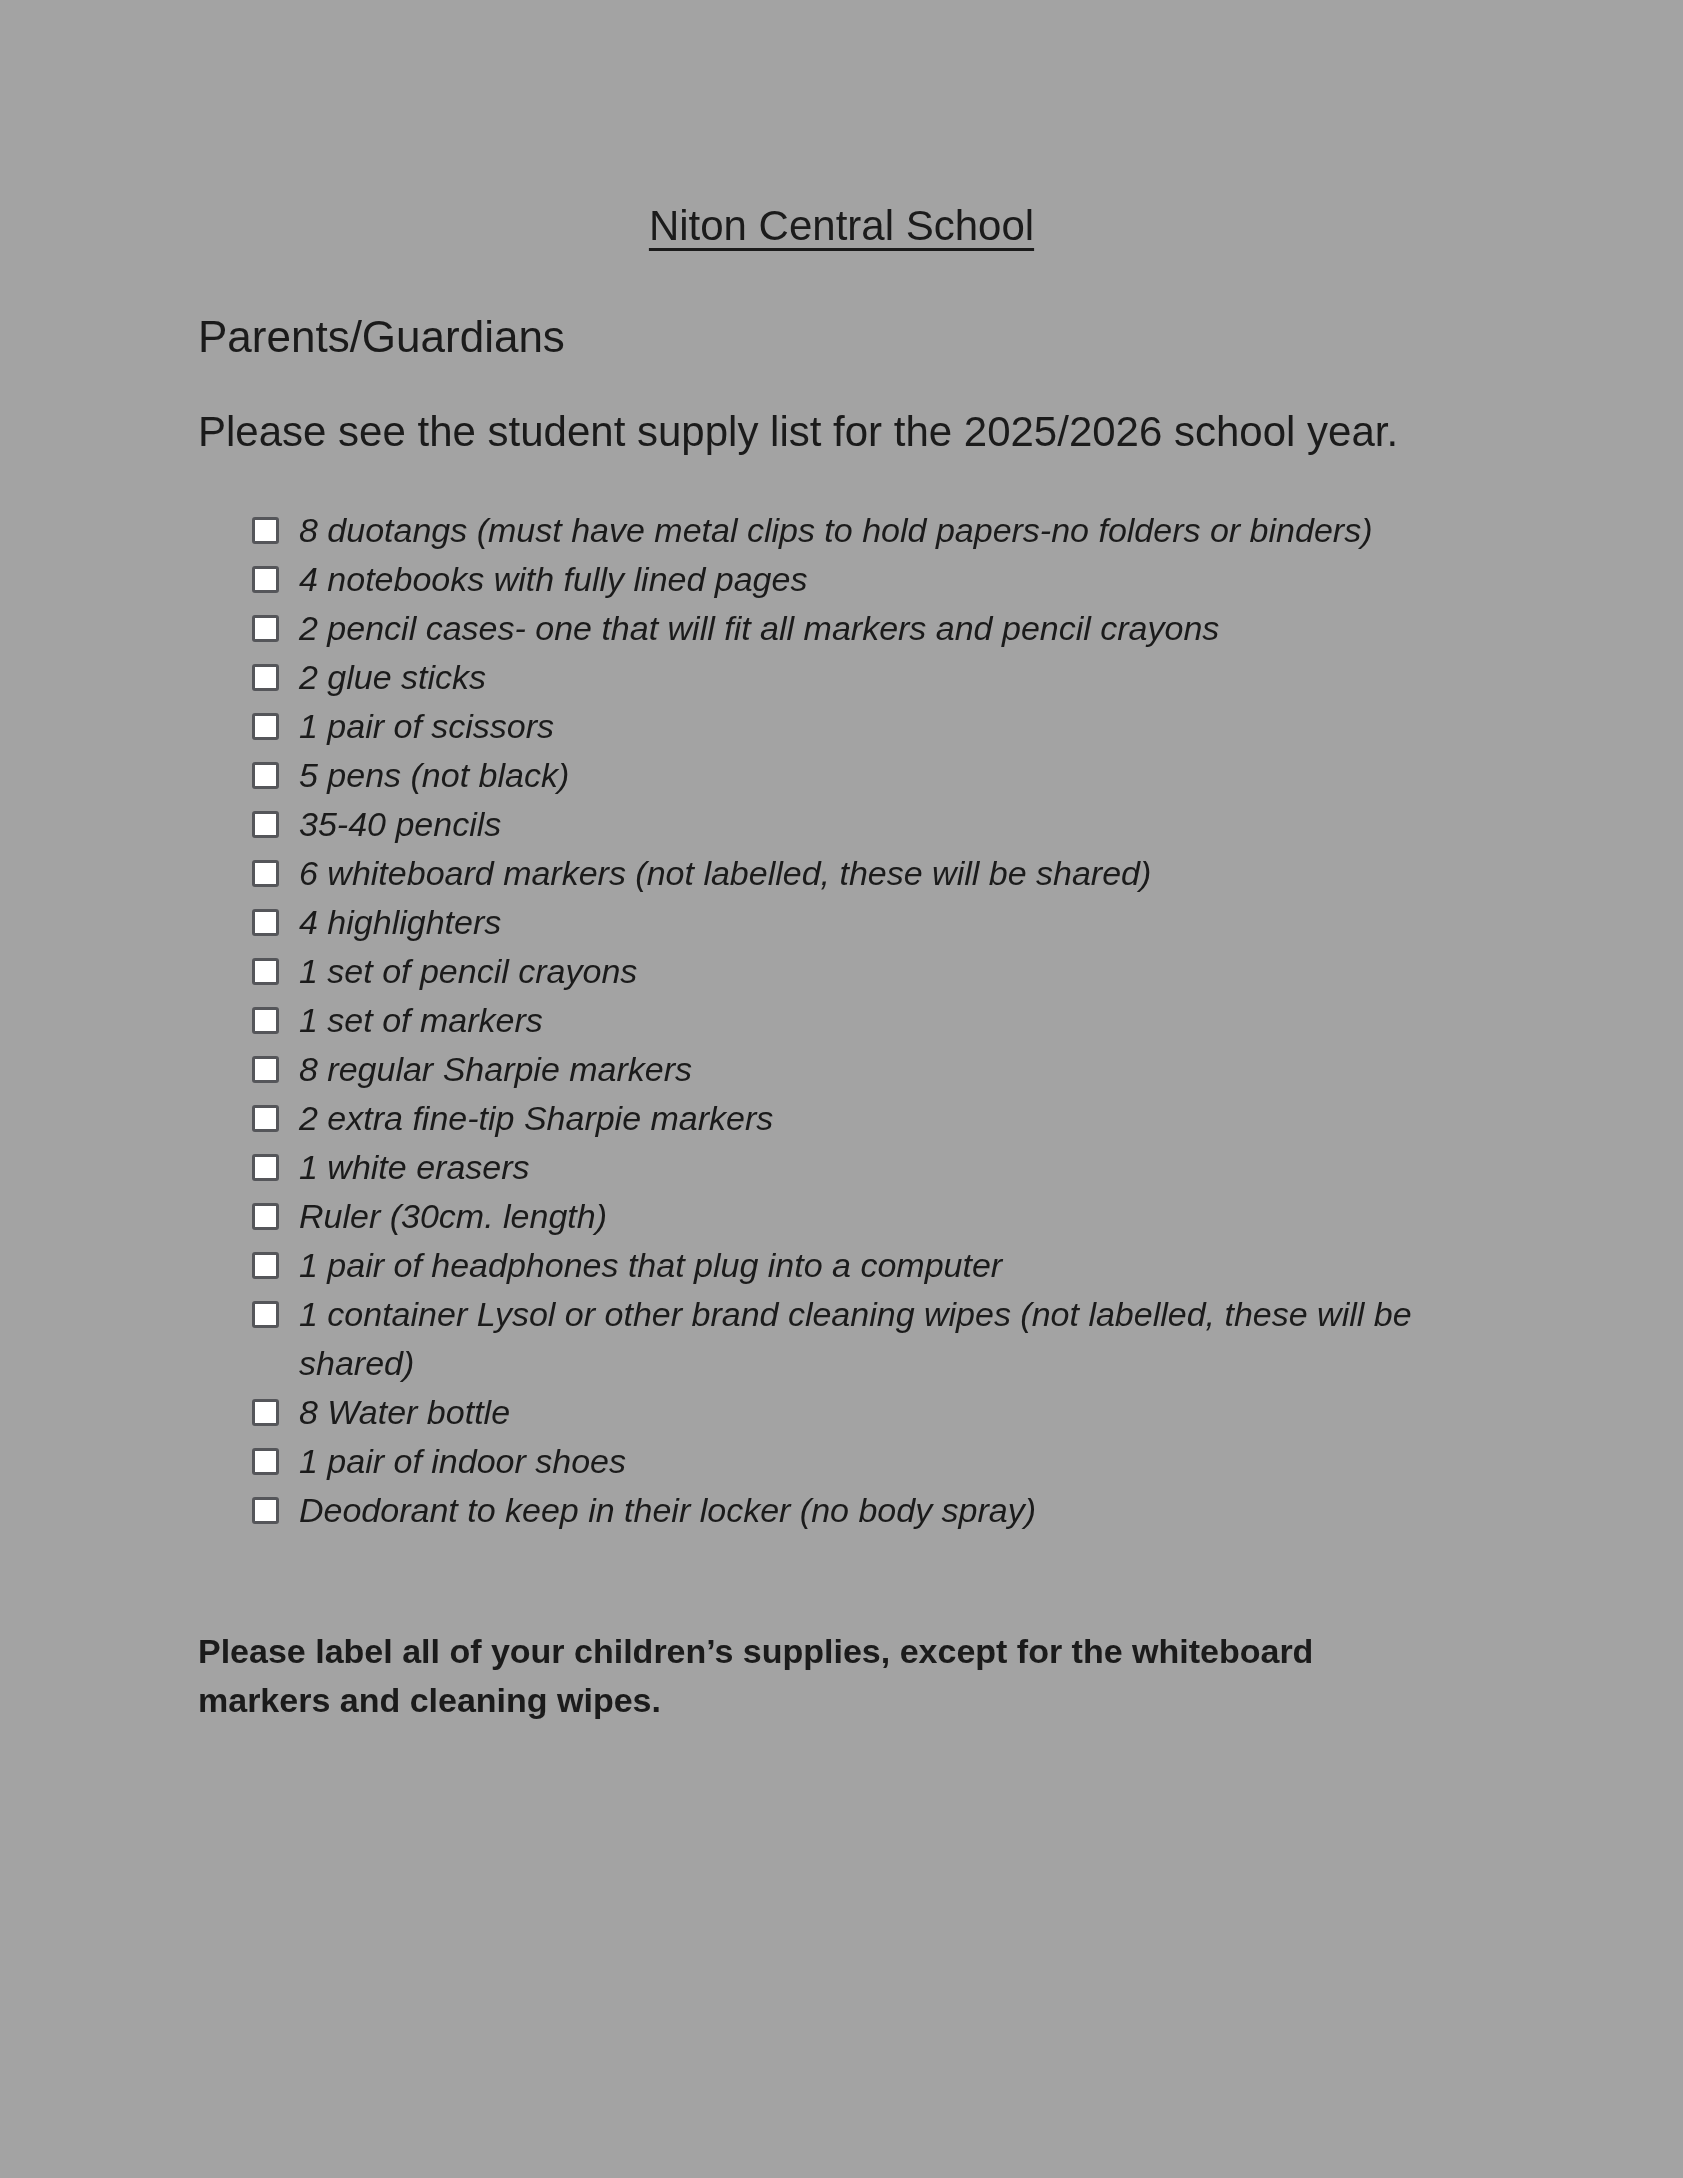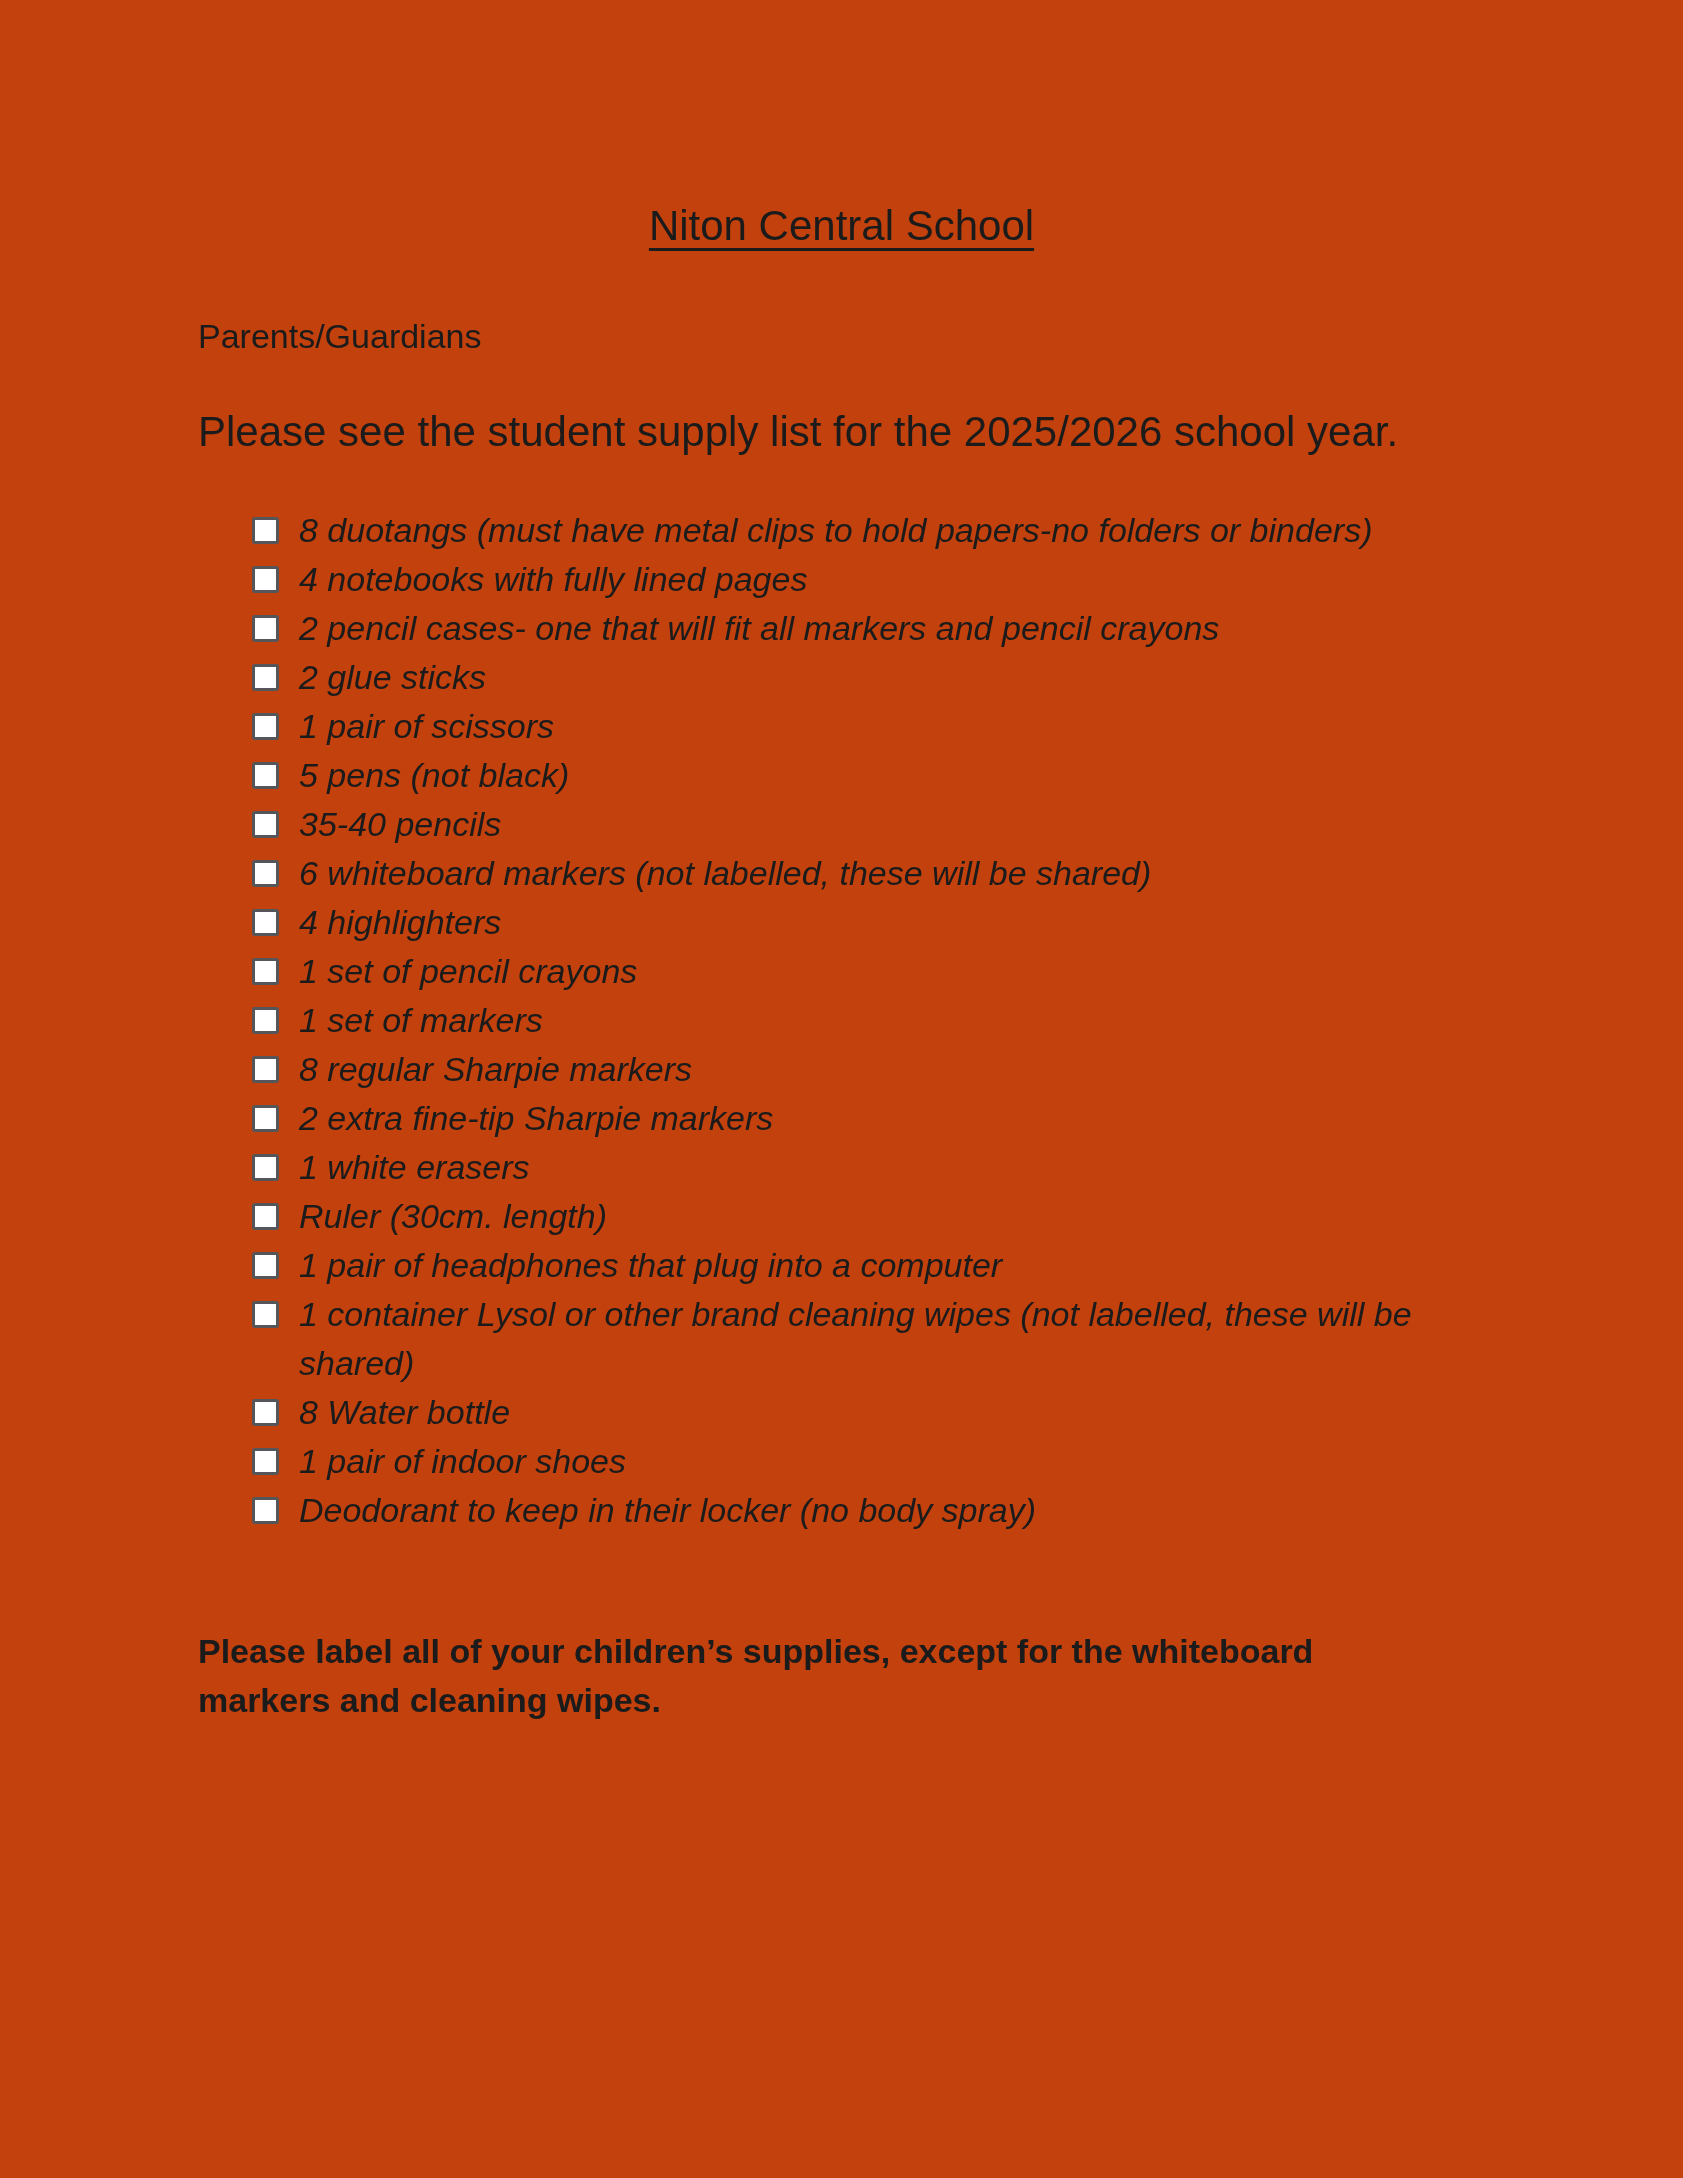--- a/index.html
+++ b/index.html
@@ -5,21 +5,21 @@
   html, body {
     margin: 0;
     padding: 0;
     background: #e8e8e8;
   }
   .page {
     position: relative;
     width: 1683px;
     height: 2178px;
     margin: 0 auto;
-    background: #c2410c;
+    background: #a3a3a3;
     box-sizing: border-box;
     padding: 0 198px;
     font-family: "Liberation Sans", "DejaVu Sans", sans-serif;
     color: #1b1b1b;
     overflow: hidden;
   }
   .title-block {
     margin: 196px 0 0 0;
     text-align: center;
     font-size: 42px;
@@ -27,21 +27,21 @@
     line-height: 59px;
     color: #1b1b1b;
   }
   .title-line {
     text-decoration: underline;
     text-decoration-thickness: 3px;
     text-underline-offset: 8px;
   }
   .salutation {
     margin: 57px 0 17px 0;
-    font-size: 34px;
+    font-size: 44px;
     line-height: 49px;
   }
   .intro {
     margin: 46px 0 0 0;
     font-size: 42px;
     line-height: 49px;
   }
   ul.checklist {
     list-style: none;
     margin: 50px 0 0 0;

